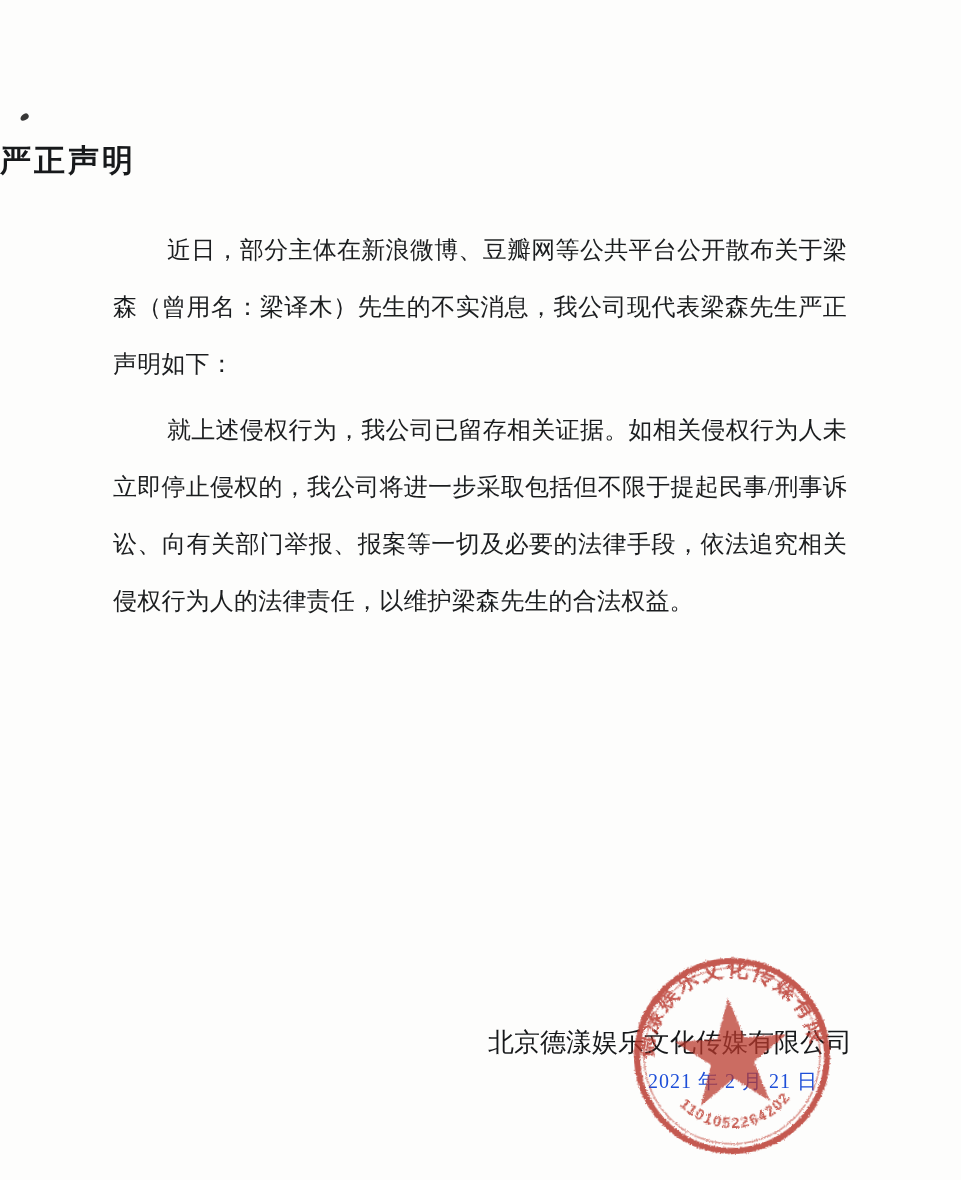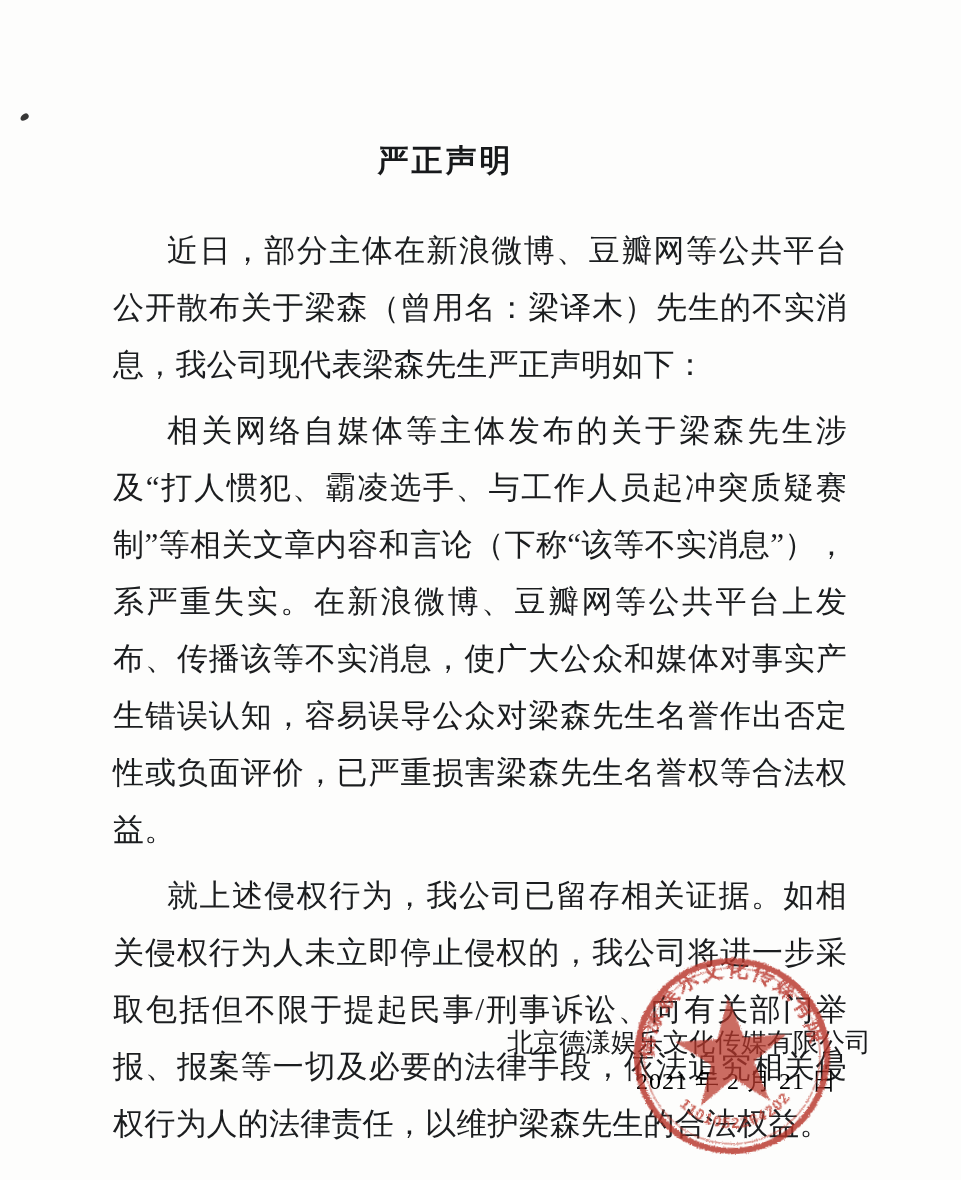--- a/index.html
+++ b/index.html
@@ -31,41 +31,40 @@
     width: 9px;
     height: 6px;
     background: #1a1a1a;
     border-radius: 60% 40% 50% 50% / 60% 50% 50% 40%;
     transform: rotate(-28deg);
     opacity: .88;
   }
 
   #doc-title {
     position: absolute;
-    left: 8px;
+    left: 0;
     top: 140px;
     width: 875px;
-    text-align: center;
     font-size: 31px;
     font-weight: bold;
     letter-spacing: 3px;
     color: #17191b;
     font-family: "Liberation Sans", "DejaVu Sans", sans-serif;
   }
 
   #body-block {
     position: absolute;
     left: 113px;
     top: 222px;
     width: 734px;
   }
 
   .para {
     margin: 0 0 9px 0;
-    font-size: 31px;
+    font-size: 24px;
     line-height: 57px;
     color: #1b1d1f;
     text-align: justify;
     text-justify: inter-character;
     text-indent: 54px;
     letter-spacing: .2px;
     font-family: "Liberation Serif", "DejaVu Serif", serif;
   }
 
   #closing-line {
@@ -75,35 +74,35 @@
     font-size: 26.5px;
     line-height: 40px;
     color: #1b1d1f;
     text-indent: 54px;
     width: 400px;
   }
 
   
   #signature-block {
     position: absolute;
-    left: 507px;
+    left: 488px;
     top: 1024px;
     width: 330px;
     text-align: right;
   }
   #company-name {
     font-size: 26px;
     line-height: 38px;
     color: #16181a;
     white-space: nowrap;
   }
   #signature-date {
-    font-size: 24px;
+    font-size: 20px;
     line-height: 38px;
-    color: #000000;
+    color: #1d4ed8;
     white-space: nowrap;
     letter-spacing: 1px;
   }
 
   
   #company-seal {
     position: absolute;
     left: 628px;
     top: 952px;
     width: 208px;
@@ -117,21 +116,20 @@
 <body>
 
 <div id="document-page">
 
   <div id="scan-speck"></div>
 
   <div id="doc-title">严正声明</div>
 
   <div id="body-block">
     <p class="para">近日，部分主体在新浪微博、豆瓣网等公共平台公开散布关于梁森（曾用名：梁译木）先生的不实消息，我公司现代表梁森先生严正声明如下：</p>
-    <p class="para">相关网络自媒体等主体发布的关于梁森先生涉及“打人惯犯、霸凌选手、与工作人员起冲突质疑赛制”等相关文章内容和言论（下称“该等不实消息”），系严重失实。在新浪微博、豆瓣网等公共平台上发布、传播该等不实消息，使广大公众和媒体对事实产生错误认知，容易误导公众对梁森先生名誉作出否定性或负面评价，已严重损害梁森先生名誉权等合法权益。</p>
     <p class="para">就上述侵权行为，我公司已留存相关证据。如相关侵权行为人未立即停止侵权的，我公司将进一步采取包括但不限于提起民事/刑事诉讼、向有关部门举报、报案等一切及必要的法律手段，依法追究相关侵权行为人的法律责任，以维护梁森先生的合法权益。</p>
   </div>
 
 
   <div id="signature-block">
     <div id="company-name">北京德漾娱乐文化传媒有限公司</div>
     <div id="signature-date">2021 年 2 月 21 日</div>
   </div>
 
   <div id="company-seal">

